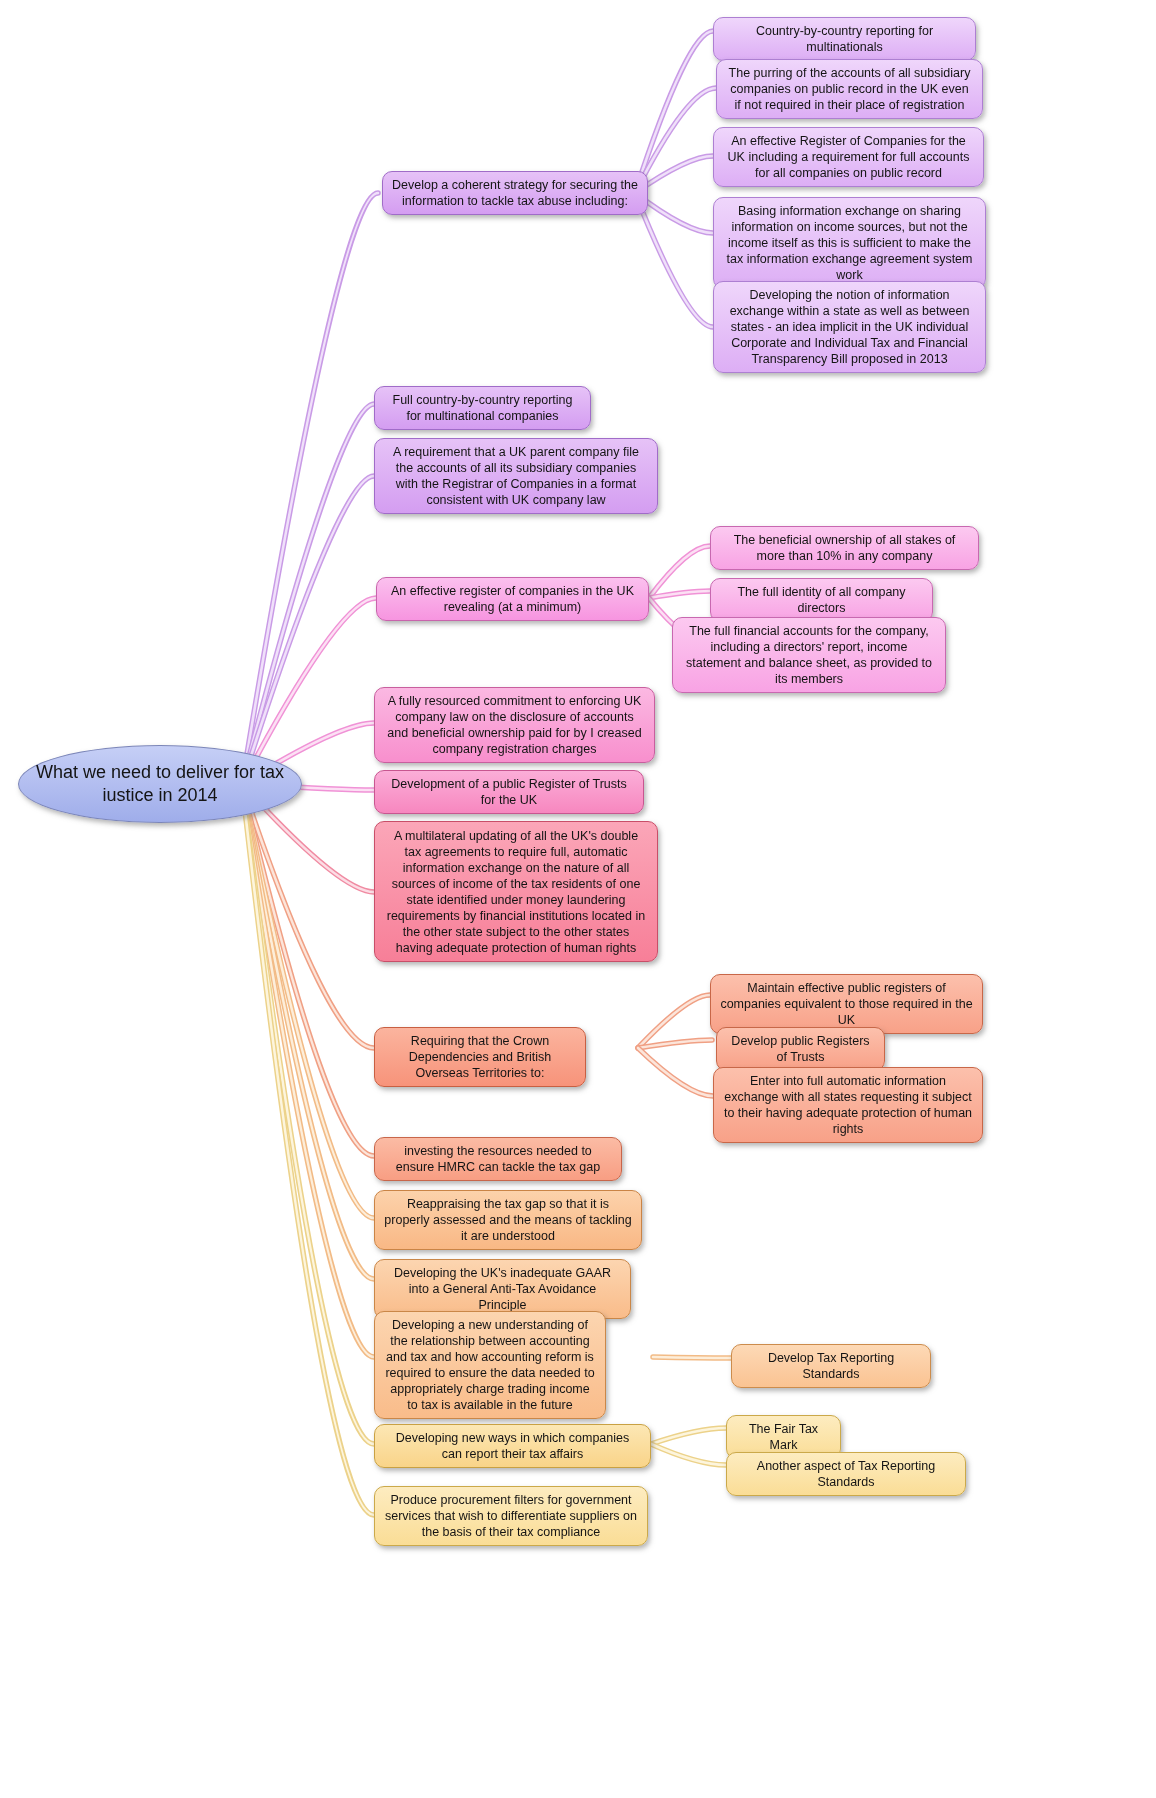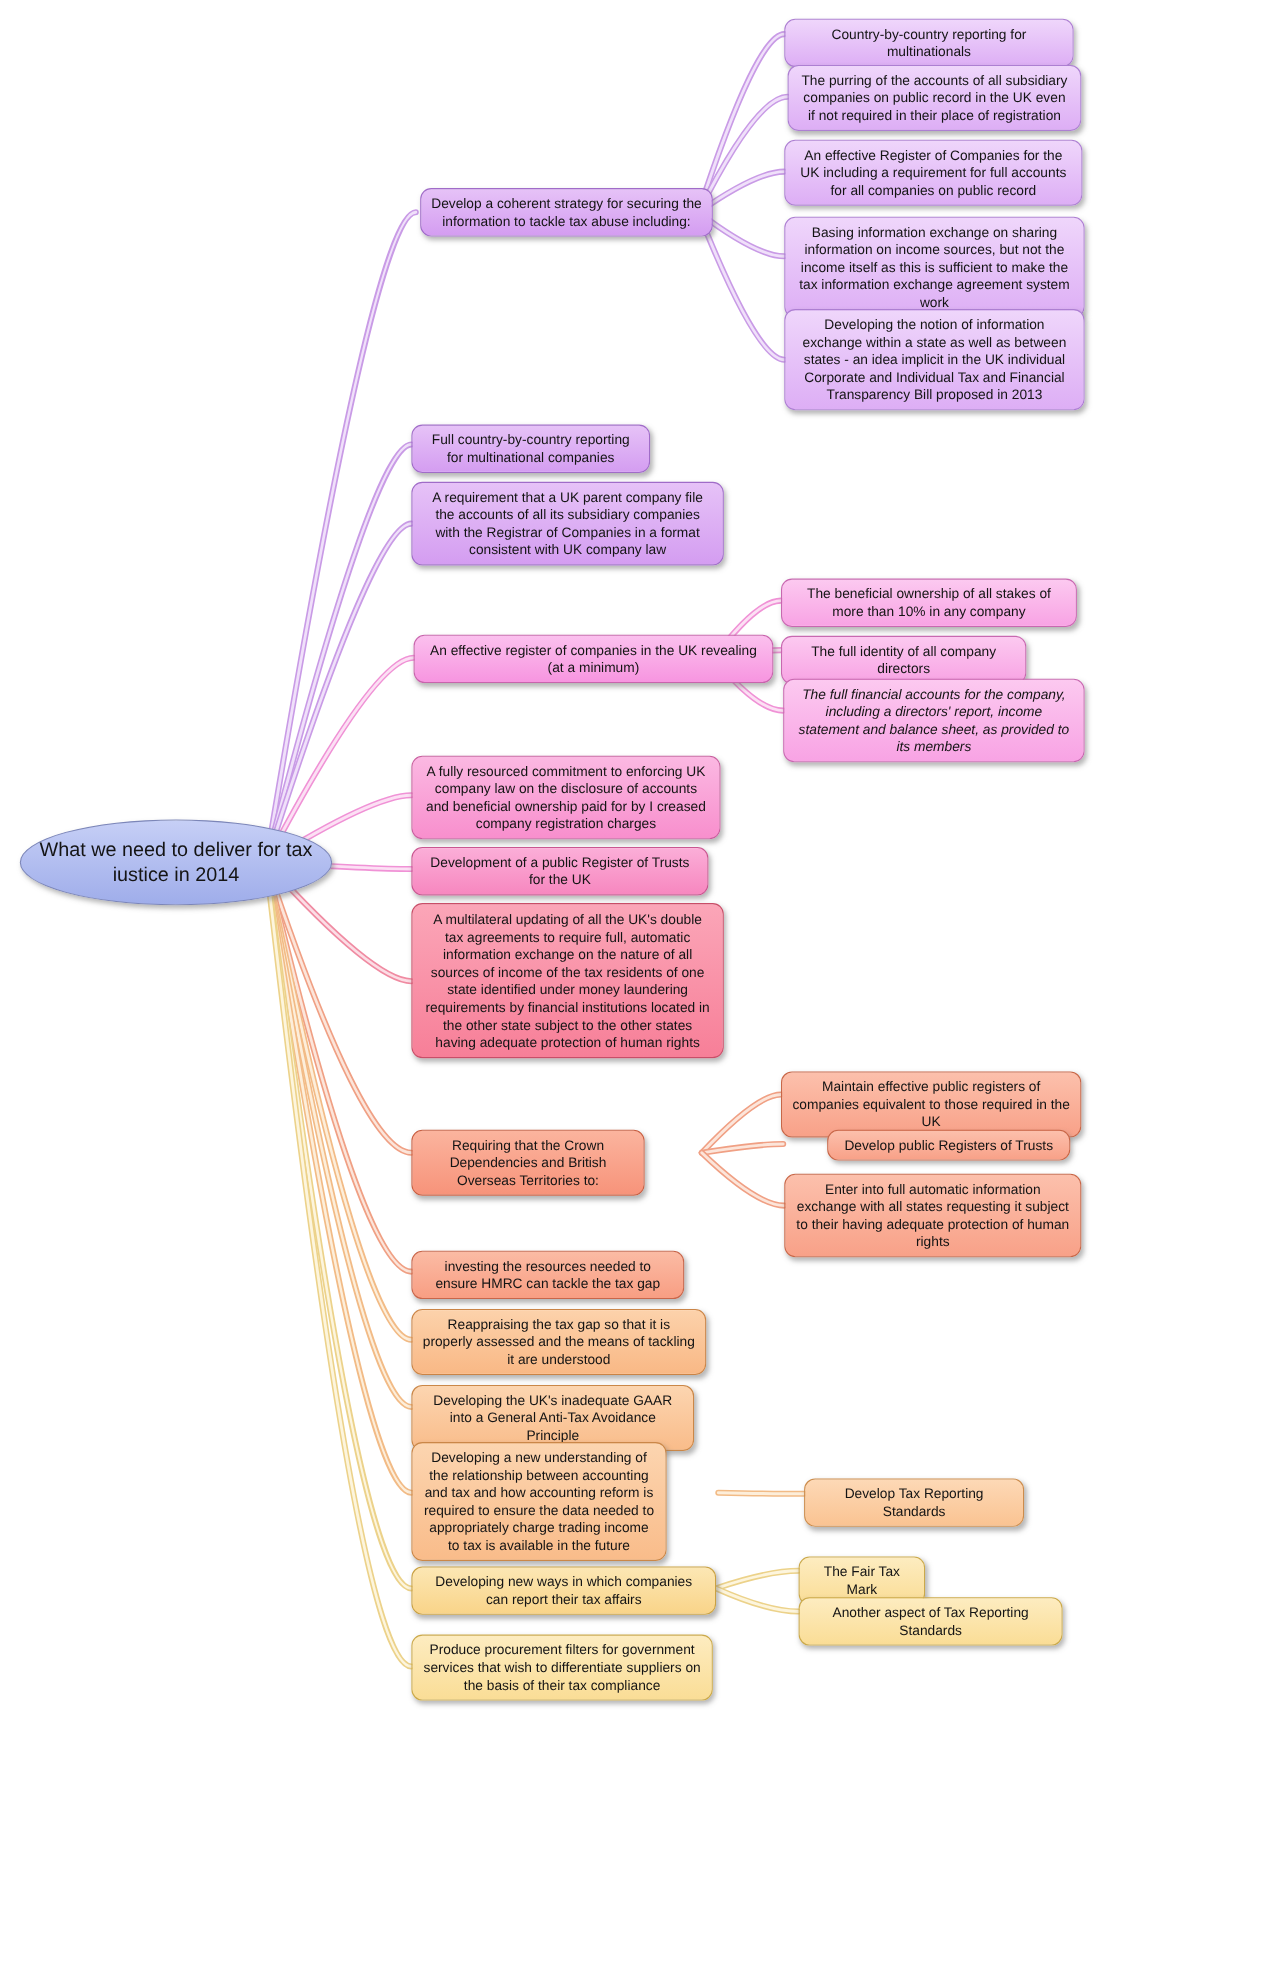--- a/index.html
+++ b/index.html
@@ -146,32 +146,32 @@
   <div class="n purple-main" style="left:382px;top:171px;width:266px;min-height:44px;">Develop a coherent strategy for securing the information to tackle tax abuse including:</div>
   <div class="n purple-sub" style="left:713px;top:17px;width:263px;min-height:28px;text-align:center;">Country-by-country reporting for multinationals</div>
   <div class="n purple-sub" style="left:716px;top:59px;width:267px;min-height:56px;">The purring of the accounts of all subsidiary companies on public record in the UK even if not required in their place of registration</div>
   <div class="n purple-sub" style="left:713px;top:127px;width:271px;min-height:56px;">An effective Register of Companies for the UK including a requirement for full accounts for all companies on public record</div>
   <div class="n purple-sub" style="left:713px;top:197px;width:273px;min-height:71px;">Basing information exchange on sharing information on income sources, but not the income itself as this is sufficient to make the tax information exchange agreement system work</div>
   <div class="n purple-sub" style="left:713px;top:281px;width:273px;min-height:91px;">Developing the notion of information exchange within a state as well as between states - an idea implicit in the UK individual Corporate and Individual Tax and Financial Transparency Bill proposed in 2013</div>
 
   <div class="n purple-main" style="left:374px;top:386px;width:217px;min-height:36px;">Full country-by-country reporting for multinational companies</div>
   <div class="n purple-main" style="left:374px;top:438px;width:284px;min-height:75px;">A requirement that a UK parent company file the accounts of all its subsidiary companies with the Registrar of Companies in a format consistent with UK company law</div>
 
-  <div class="n pink-main" style="left:376px;top:577px;width:327px;min-height:41px;">An effective register of companies in the UK revealing (at a minimum)</div>
+  <div class="n pink-main" style="left:376px;top:577px;width:273px;min-height:41px;">An effective register of companies in the UK revealing (at a minimum)</div>
   <div class="n pink-sub" style="left:710px;top:526px;width:269px;min-height:40px;">The beneficial ownership of all stakes of more than 10% in any company</div>
   <div class="n pink-sub" style="left:710px;top:578px;width:223px;min-height:26px;">The full identity of all company directors</div>
-  <div class="n pink-sub" style="left:712px;top:617px;width:274px;min-height:57px;font-style:italic;">The full financial accounts for the company, including a directors' report, income statement and balance sheet, as provided to its members</div>
+  <div class="n pink-sub" style="left:672px;top:617px;width:274px;min-height:57px;">The full financial accounts for the company, including a directors' report, income statement and balance sheet, as provided to its members</div>
 
   <div class="n pink-b5" style="left:374px;top:687px;width:281px;min-height:72px;">A fully resourced commitment to enforcing UK company law on the disclosure of accounts and beneficial ownership paid for by I creased company registration charges</div>
   <div class="n pink-b6" style="left:374px;top:770px;width:270px;min-height:39px;">Development of a public Register of Trusts for the UK</div>
   <div class="n rose" style="left:374px;top:821px;width:284px;min-height:141px;">A multilateral updating of all the UK's double tax agreements to require full, automatic information exchange on the nature of all sources of income of the tax residents of one state identified under money laundering requirements by financial institutions located in the other state subject to the other states having adequate protection of human rights</div>
 
   <div class="n salmon-main" style="left:374px;top:1027px;width:212px;min-height:41px;">Requiring that the Crown Dependencies and British Overseas Territories to:</div>
   <div class="n salmon-sub" style="left:710px;top:974px;width:273px;min-height:40px;">Maintain effective public registers of companies equivalent to those required in the UK</div>
-  <div class="n salmon-sub" style="left:752px;top:1027px;width:221px;min-height:26px;">Develop public Registers of Trusts</div>
+  <div class="n salmon-sub" style="left:716px;top:1027px;width:169px;min-height:26px;">Develop public Registers of Trusts</div>
   <div class="n salmon-sub" style="left:713px;top:1067px;width:270px;min-height:57px;">Enter into full automatic information exchange with all states requesting it subject to their having adequate protection of human rights</div>
 
   <div class="n salmon-b9" style="left:374px;top:1137px;width:248px;min-height:38px;">investing the resources needed to ensure HMRC can tackle the tax gap</div>
   <div class="n orange-a" style="left:374px;top:1190px;width:268px;min-height:55px;">Reappraising the tax gap so that it is properly assessed and the means of tackling it are understood</div>
   <div class="n orange-b" style="left:374px;top:1259px;width:257px;min-height:39px;">Developing the UK's inadequate GAAR into a General Anti-Tax Avoidance Principle</div>
 
   <div class="n orange-b" style="left:374px;top:1311px;width:232px;min-height:91px;">Developing a new understanding of the relationship between accounting and tax and how accounting reform is required to ensure the data needed to appropriately charge trading income to tax is available in the future</div>
   <div class="n orange-sub" style="left:731px;top:1344px;width:200px;min-height:27px;">Develop Tax Reporting Standards</div>
 
   <div class="n yellow-main" style="left:374px;top:1424px;width:277px;min-height:39px;">Developing new ways in which companies can report their tax affairs</div>

